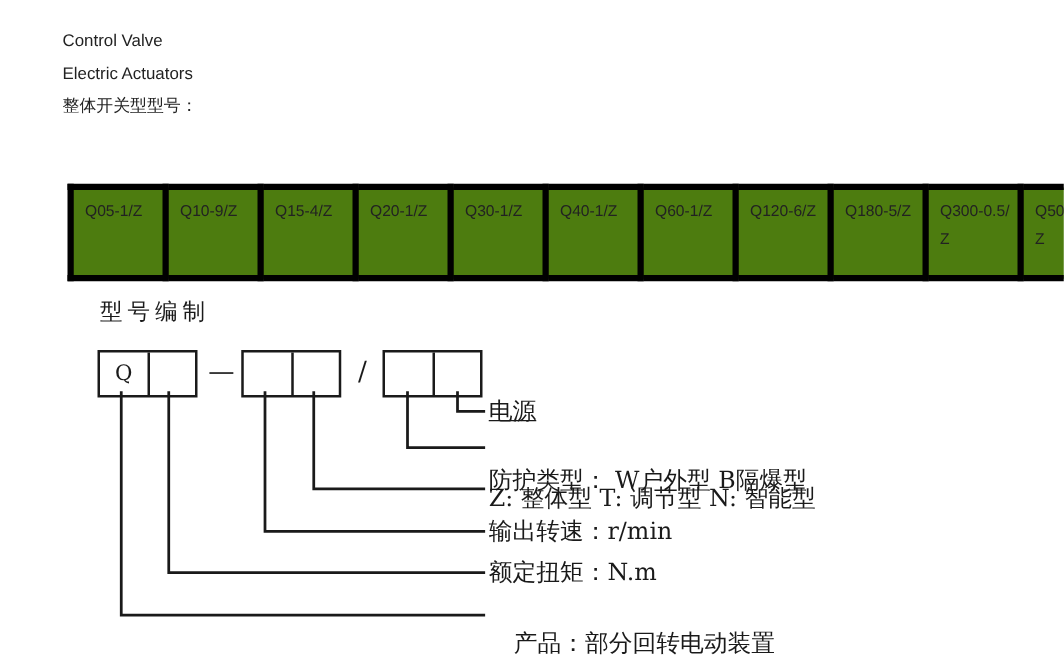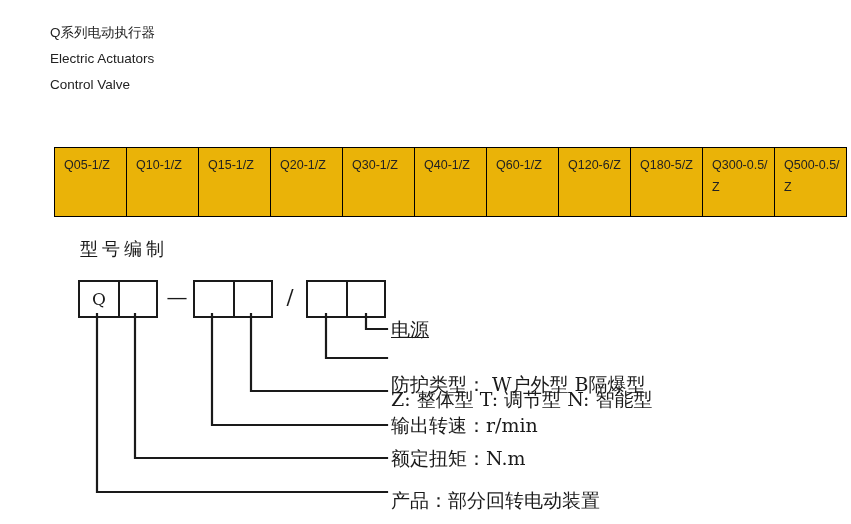--- a/index.html
+++ b/index.html
@@ -34,30 +34,30 @@
   
   .model-table {
     position: absolute;
     left: 54px;
     top: 147px;
     border-collapse: collapse;
     table-layout: fixed;
     width: 746px;
   }
   .model-table td {
-    border: 1px solid #000000;
+    border: 5px solid #000000;
     width: 62px;
     height: 56px;
     padding: 6px 0 6px 9px;
     vertical-align: top;
     font-size: 12.5px;
     line-height: 22px;
     color: #222222;
     word-break: break-all;
-    background: #eab308;
+    background: #4d7c0f;
   }
 
   
   .diagram {
     position: absolute;
     left: 0;
     top: 0;
     width: 851px;
     height: 524px;
     pointer-events: none;
@@ -119,31 +119,31 @@
     font-size: 19px;
     color: #1a1a1a;
     white-space: nowrap;
     line-height: 1;
   }
 </style>
 </head>
 <body>
 
 <div class="header">
-  <div class="header-line">Q系列电动执行器</div>
+  <div class="header-line">Control Valve</div>
   <div class="header-line">Electric Actuators</div>
-  <div class="header-line">Control Valve</div>
+  <div class="header-line">整体开关型型号：</div>
 </div>
 
 <table class="model-table">
   <tbody>
     <tr>
       <td>Q05-1/Z</td>
-      <td>Q10-1/Z</td>
-      <td>Q15-1/Z</td>
+      <td>Q10-9/Z</td>
+      <td>Q15-4/Z</td>
       <td>Q20-1/Z</td>
       <td>Q30-1/Z</td>
       <td>Q40-1/Z</td>
       <td>Q60-1/Z</td>
       <td>Q120-6/Z</td>
       <td>Q180-5/Z</td>
       <td>Q300-0.5/Z</td>
       <td>Q500-0.5/Z</td>
     </tr>
   </tbody>
@@ -189,13 +189,13 @@
 
     <path d="M97,314 L97,492 L387,492"></path>
   </g>
 </svg>
 
 <div class="leader-label" style="top:320px;text-decoration:underline;">电源</div>
 <div class="leader-label" style="top:349px;margin-top:41px;">Z: 整体型    T: 调节型    N: 智能型</div>
 <div class="leader-label" style="top:375px;">防护类型：  W户外型     B隔爆型</div>
 <div class="leader-label" style="top:416px;">输出转速：r/min</div>
 <div class="leader-label" style="top:449px;">额定扭矩：N.m</div>
-<div class="leader-label" style="top:491px;">产品：部分回转电动装置</div>
+<div class="leader-label" style="top:506px;margin-left:20px;">产品：部分回转电动装置</div>
 
 </body></html>

